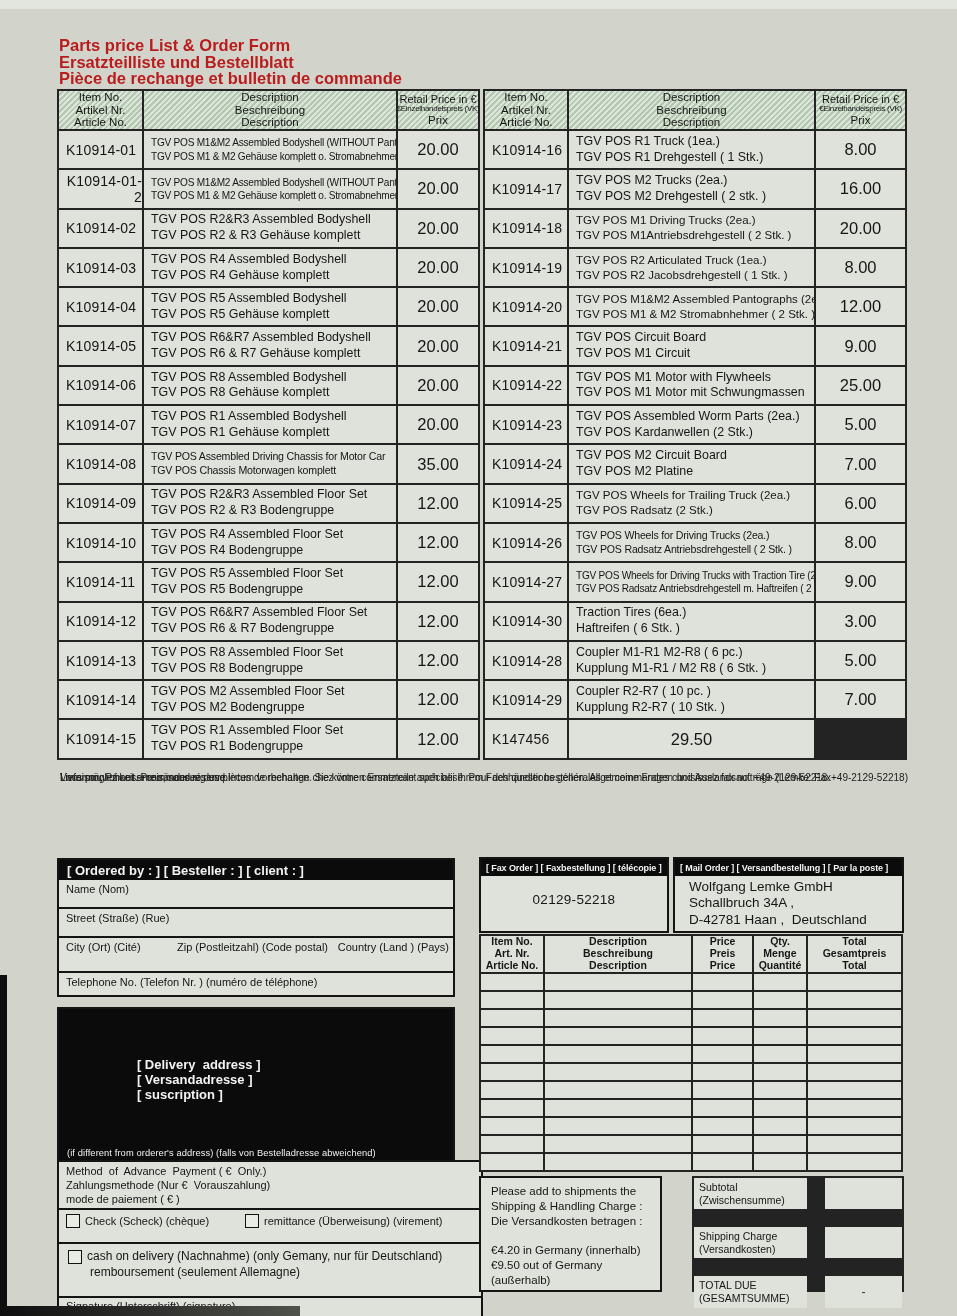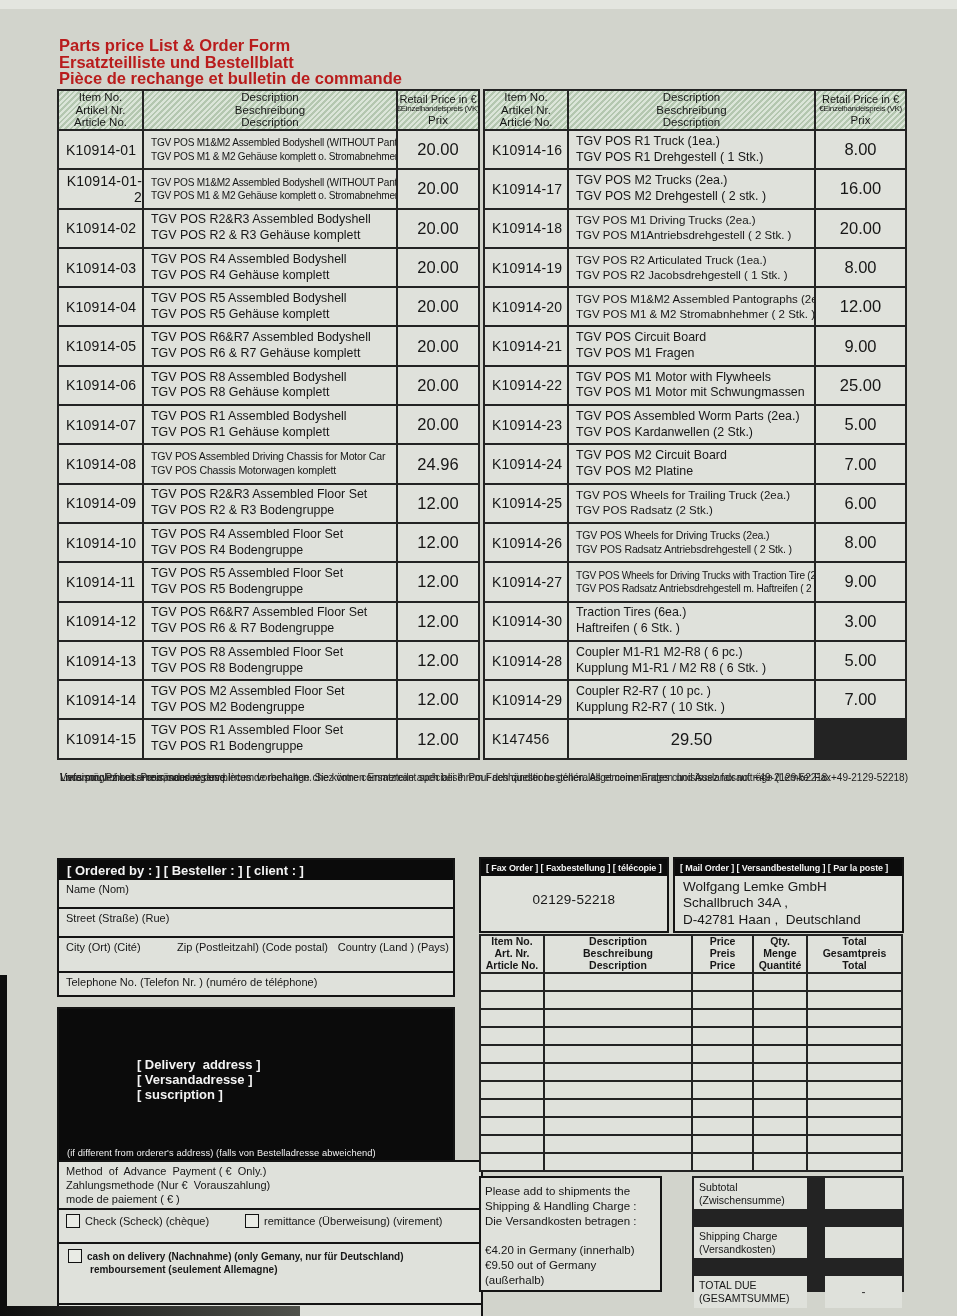--- a/index.html
+++ b/index.html
@@ -61,43 +61,43 @@
   .lbl-country{position:absolute;right:4px;top:3px;font-size:11px;}
 
   
   .payment{left:57px;top:1160px;width:426px;}
   .pay-head{padding:3px 7px 2px 7px;font-size:11px;line-height:1.25;}
   .pay-head div{white-space:pre-wrap;}
   .pay-cb{height:32px;}
   .cbitem{position:absolute;top:4px;font-size:11px;display:flex;align-items:center;}
   .cb1{left:7px}.cb2{left:186px}
   .cb{display:inline-block;width:12px;height:12px;border:1.5px solid #111;background:#e9ebe5;margin-right:5px;flex:0 0 auto;}
-  .pay-cod{min-height:34px;padding:5px 7px 20px 9px;font-size:10px;line-height:1.3;font-weight:bold;}
+  .pay-cod{min-height:34px;padding:5px 7px 13px 9px;font-size:12px;line-height:1.3;}
   .cod-line1{display:flex;align-items:center;}
   .cod-line2{padding-left:22px;}
   .pay-sig{height:17px;font-size:11px;padding:2px 7px;}
 
   
   .faxbox{left:479px;top:857px;width:190px;height:76px;}
   .faxbox .bar{font-size:9px;padding:4px 4px 3px 5px;white-space:nowrap;letter-spacing:-0.1px;}
   .fax-num{display:flex;align-items:center;justify-content:center;height:46px;font-size:13.5px;letter-spacing:0.3px;}
   .mailbox{left:673px;top:857px;width:231px;height:76px;}
   .mailbox .bar{font-size:9px;padding:4px 4px 3px 5px;white-space:nowrap;letter-spacing:-0.1px;}
-  .mail-addr{padding:3px 8px;font-size:13.5px;line-height:1.22;}
+  .mail-addr{padding:3px 14px;font-size:13.5px;line-height:1.22;}
   .mail-addr div{white-space:pre-wrap;}
 
   
   .otable{position:absolute;left:479px;top:934px;display:grid;grid-template-columns:62px 146px 59px 52px 93px;
           grid-template-rows:36px;grid-auto-rows:16px;gap:2px;background:#232323;padding:2px;}
   .ocell{background:#dfe1db;}
   .ohead{display:flex;flex-direction:column;align-items:center;justify-content:center;font-weight:bold;text-align:center;}
   .ohl{font-size:10.5px;line-height:1.12;white-space:nowrap;}
 
   
-  .shipnote{left:479px;top:1176px;width:183px;height:116px;padding:6px 4px;}
+  .shipnote{left:479px;top:1176px;width:183px;height:116px;padding:6px 10px;}
   .snl{font-size:11.5px;line-height:1.32;white-space:pre-wrap;}
   .snl.blank{height:13px;}
   .totals{position:absolute;left:692px;top:1176px;width:212px;height:116px;display:grid;
           grid-template-columns:113px 1fr;grid-template-rows:1fr 1.05fr 1.15fr;gap:18px;background:#232323;padding:2px;box-sizing:border-box;}
   .tcell{background:#dfe1db;}
   .tlbl{padding:3px 5px;font-size:10.5px;line-height:1.2;}
   .tval{display:flex;align-items:center;justify-content:center;font-size:12px;color:#333;}
 </style>
 </head>
 <body>
@@ -174,21 +174,21 @@
         <div class="pcell pdesc">
           <div class="den">TGV POS R1 Assembled Bodyshell</div>
           <div class="dde">TGV POS R1 Gehäuse komplett</div>
         </div>
         <div class="pcell pprice">20.00</div>
         <div class="pcell pitem">K10914-08</div>
         <div class="pcell pdesc mid">
           <div class="den">TGV POS Assembled Driving Chassis for Motor Car</div>
           <div class="dde">TGV POS Chassis Motorwagen komplett</div>
         </div>
-        <div class="pcell pprice">24.96</div>
+        <div class="pcell pprice">35.00</div>
         <div class="pcell pitem">K10914-09</div>
         <div class="pcell pdesc">
           <div class="den">TGV POS R2&amp;R3 Assembled Floor Set</div>
           <div class="dde">TGV POS R2 &amp; R3 Bodengruppe</div>
         </div>
         <div class="pcell pprice">12.00</div>
         <div class="pcell pitem">K10914-10</div>
         <div class="pcell pdesc">
           <div class="den">TGV POS R4 Assembled Floor Set</div>
           <div class="dde">TGV POS R4 Bodengruppe</div>
@@ -267,21 +267,21 @@
         <div class="pcell pprice">8.00</div>
         <div class="pcell pitem">K10914-20</div>
         <div class="pcell pdesc semi">
           <div class="den">TGV POS M1&amp;M2 Assembled Pantographs (2ea.)</div>
           <div class="dde">TGV POS M1 &amp; M2 Stromabnhehmer ( 2 Stk. )</div>
         </div>
         <div class="pcell pprice">12.00</div>
         <div class="pcell pitem">K10914-21</div>
         <div class="pcell pdesc">
           <div class="den">TGV POS Circuit Board</div>
-          <div class="dde">TGV POS M1 Fragen</div>
+          <div class="dde">TGV POS M1 Circuit</div>
         </div>
         <div class="pcell pprice">9.00</div>
         <div class="pcell pitem">K10914-22</div>
         <div class="pcell pdesc">
           <div class="den">TGV POS M1 Motor with Flywheels</div>
           <div class="dde">TGV POS M1 Motor mit Schwungmassen</div>
         </div>
         <div class="pcell pprice">25.00</div>
         <div class="pcell pitem">K10914-23</div>
         <div class="pcell pdesc">

